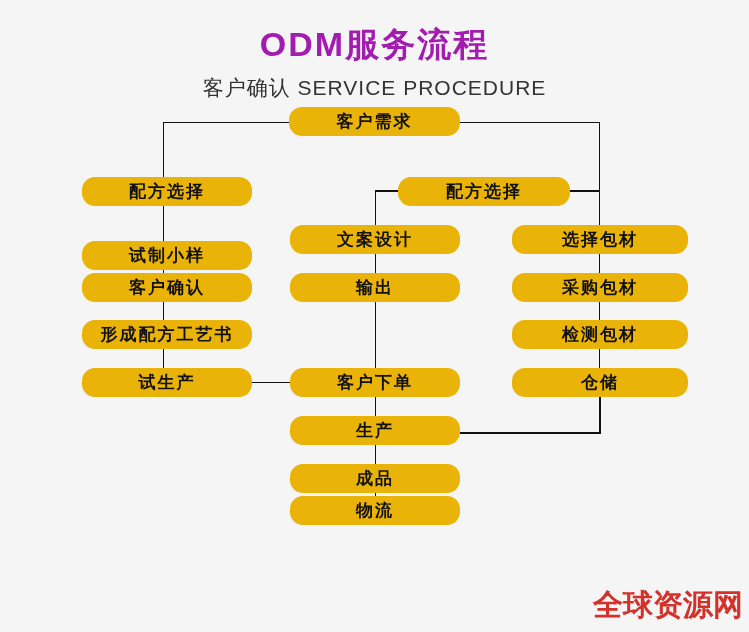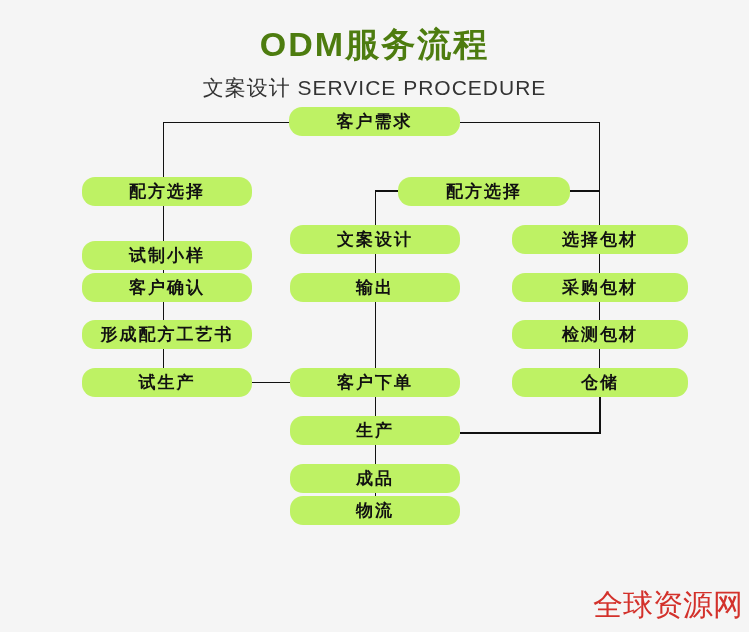--- a/index.html
+++ b/index.html
@@ -17,39 +17,39 @@
   }
   .title {
     position: absolute;
     left: 0;
     top: 22px;
     width: 749px;
     text-align: center;
     font-size: 34px;
     font-weight: 700;
     letter-spacing: 2px;
-    color: #4d7c0f;
+    color: #a21caf;
     z-index: 3;
   }
   .subtitle {
     position: absolute;
     left: 0;
     top: 74px;
     width: 749px;
     text-align: center;
     font-size: 21px;
     font-weight: 400;
     letter-spacing: 1px;
     color: #333333;
     z-index: 3;
   }
   .node {
     position: absolute;
     height: 29px;
-    background: #bef264;
+    background: #eab308;
     border-radius: 13px;
     display: flex;
     align-items: center;
     justify-content: center;
     font-size: 17px;
     font-weight: 600;
     letter-spacing: 2px;
     color: #111111;
     z-index: 2;
     white-space: nowrap;
@@ -59,34 +59,34 @@
     background: #111111;
     z-index: 1;
   }
   .watermark {
     position: absolute;
     left: 593px;
     top: 585px;
     width: 156px;
     text-align: left;
     font-size: 30px;
-    font-weight: 400;
+    font-weight: 700;
     letter-spacing: 0px;
     color: #d3312b;
     z-index: 3;
     white-space: nowrap;
   }
 </style>
 </head>
 <body>
 
 <div class="canvas">
 
   <div class="title">ODM服务流程</div>
-  <div class="subtitle">文案设计 SERVICE PROCEDURE</div>
+  <div class="subtitle">客户确认 SERVICE PROCEDURE</div>
 
   <div class="line" style="left:163px; top:122px; width:127px; height:1px;"></div>
   <div class="line" style="left:163px; top:122px; width:1px; height:260px;"></div>
   <div class="line" style="left:460px; top:122px; width:140px; height:1px;"></div>
   <div class="line" style="left:599px; top:122px; width:1px; height:274px;"></div>
   <div class="line" style="left:599px; top:394px; width:2px; height:40px;"></div>
   <div class="line" style="left:460px; top:432px; width:141px; height:2px;"></div>
   <div class="line" style="left:375px; top:190px; width:23px; height:2px;"></div>
   <div class="line" style="left:375px; top:190px; width:1px; height:331px;"></div>
   <div class="line" style="left:570px; top:190px; width:30px; height:2px;"></div>

